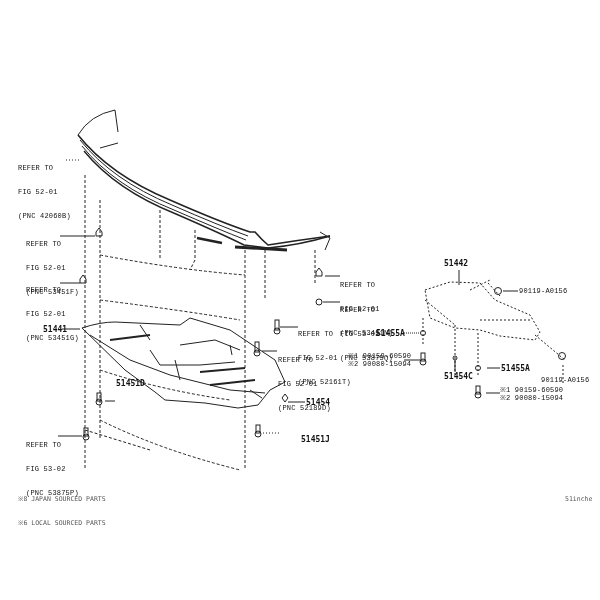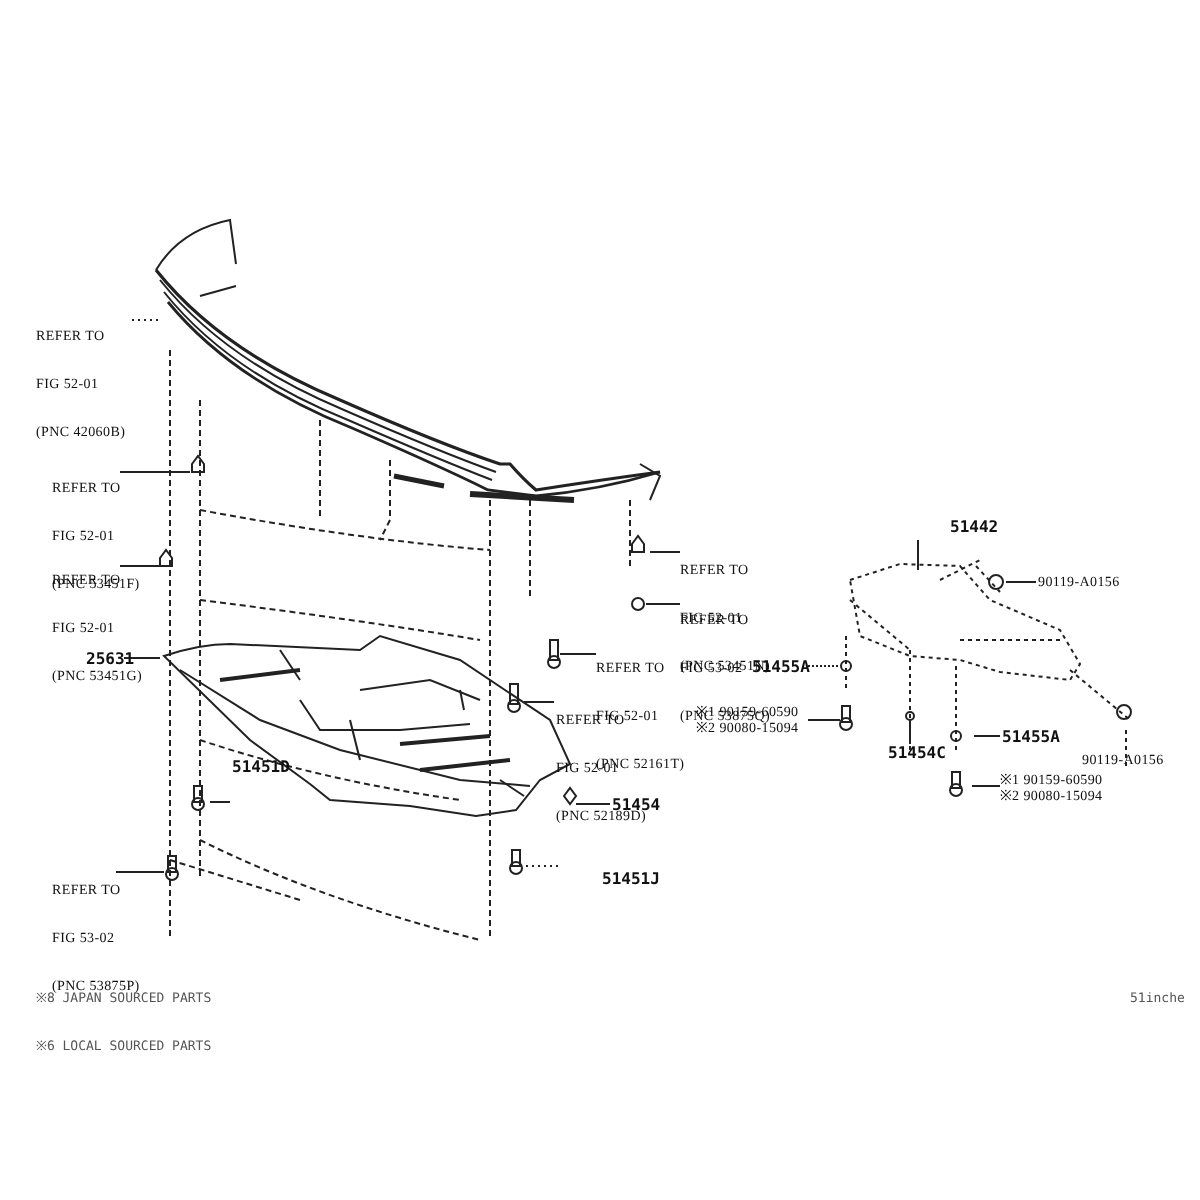--- a/index.html
+++ b/index.html
@@ -1,19 +1,19 @@
 <!DOCTYPE html>
 <html><head>
   <meta charset="utf-8">
   <style>
     html, body { margin: 0; padding: 0; background: #ffffff; }
     body { width: 600px; height: 600px; position: relative; overflow: hidden;
            font-family: "DejaVu Sans Mono", monospace; color: #111; }
     svg.art { position: absolute; left: 0; top: 0; }
-    .lbl { position: absolute; font-family: Liberation Serif, serif;
+    .lbl { position: absolute; font-family: Liberation Mono, monospace;
            font-size: 7px; line-height: 8px; color: #111; white-space: pre; letter-spacing: 0.2px; }
     .pn  { position: absolute; font-family: "DejaVu Sans Mono", monospace;
            font-size: 8px; line-height: 9px; color: #111; white-space: pre; font-weight: bold; }
     .small { position: absolute; font-family: "DejaVu Sans Mono", monospace;
            font-size: 6.5px; line-height: 8px; color: #555; white-space: pre; }
   </style>
 </head>
 <body>
 
 <svg class="art" width="600" height="600" viewBox="0 0 600 600">
@@ -158,25 +158,25 @@
   <div>REFER TO</div>
   <div>FIG 52-01</div>
   <div>(PNC 52161T)</div>
 </div>
 <div class="lbl" style="left:278px;top:340px;">
   <div>REFER TO</div>
   <div>FIG 52-01</div>
   <div>(PNC 52189D)</div>
 </div>
 
-<div class="pn" style="left:43px;top:325px;">25631</div>
+<div class="pn" style="left:43px;top:325px;">51441</div>
 <div class="pn" style="left:116px;top:379px;">51451D</div>
 <div class="pn" style="left:306px;top:398px;">51454</div>
 <div class="pn" style="left:281px;top:435px;padding-left:20px;">51451J</div>
-<div class="pn" style="left:444px;top:259px;margin-left:31px;">51442</div>
+<div class="pn" style="left:444px;top:259px;">51442</div>
 <div class="pn" style="left:376px;top:329px;">51455A</div>
 <div class="pn" style="left:501px;top:364px;">51455A</div>
 <div class="pn" style="left:444px;top:372px;">51454C</div>
 <div class="lbl" style="left:519px;top:287px;">90119-A0156</div>
 <div class="lbl" style="left:541px;top:376px;">90119-A0156</div>
 <div class="lbl" style="left:348px;top:352px;">※1 90159-60590</div>
 <div class="lbl" style="left:348px;top:360px;">※2 90080-15094</div>
 <div class="lbl" style="left:500px;top:386px;">※1 90159-60590</div>
 <div class="lbl" style="left:500px;top:394px;">※2 90080-15094</div>
 

